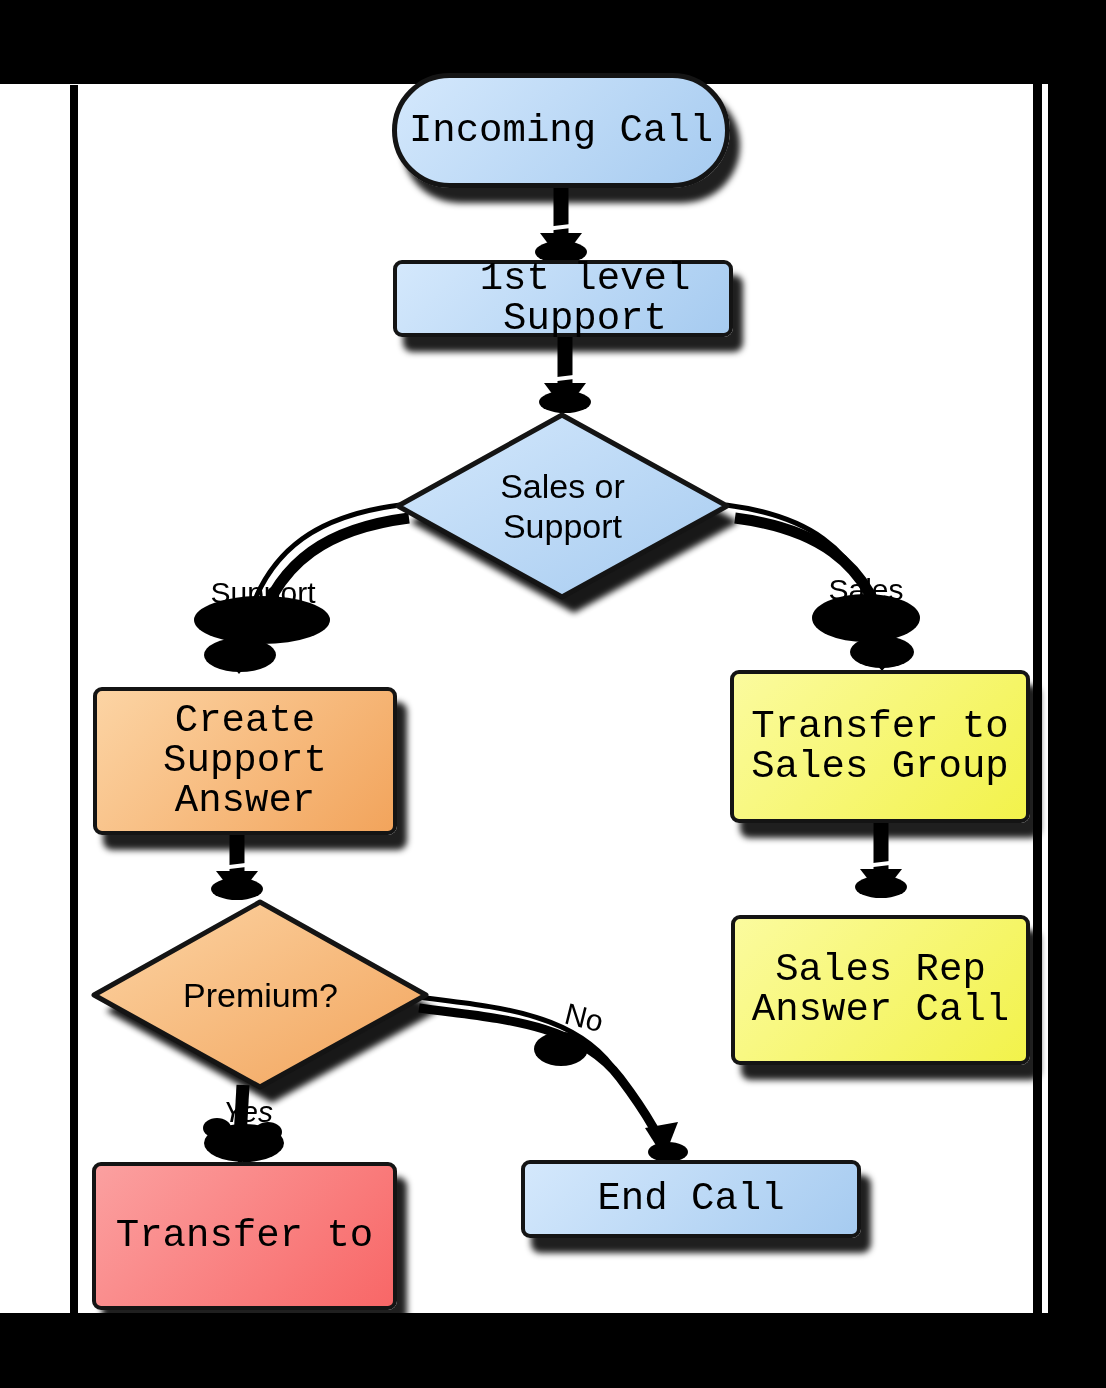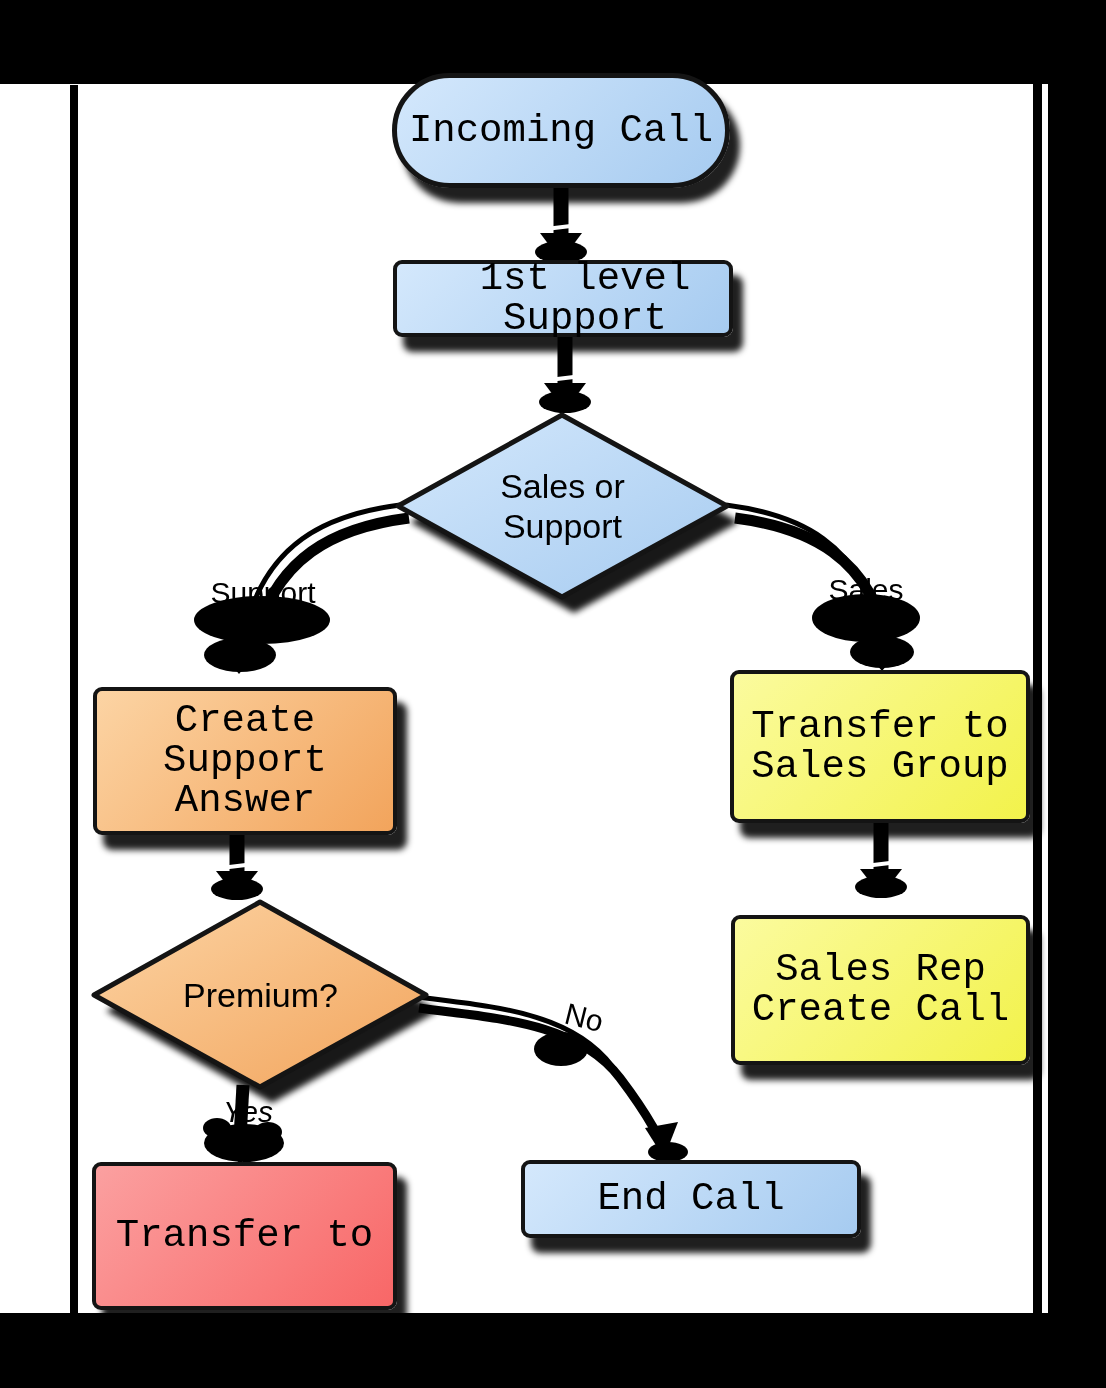--- a/index.html
+++ b/index.html
@@ -182,21 +182,21 @@
   <div class="node process c-yellow" id="node-transfer-sales-group">
     <div>
       <div>Transfer to</div>
       <div>Sales Group</div>
     </div>
   </div>
 
   <div class="node process c-yellow" id="node-sales-rep-answer">
     <div>
       <div>Sales Rep</div>
-      <div>Create Call</div>
+      <div>Answer Call</div>
     </div>
   </div>
 
   <div class="diamond-wrap" id="node-premium">
     <svg width="380" height="225" viewBox="0 0 380 225">
       <defs>
         <linearGradient id="gradOrange" x1="0" y1="0" x2="1" y2="1">
           <stop offset="0" style="stop-color:var(--c-orange-light,#fcd4a4)"></stop>
           <stop offset="1" style="stop-color:var(--c-orange-dark,#f2a45c)"></stop>
         </linearGradient>

